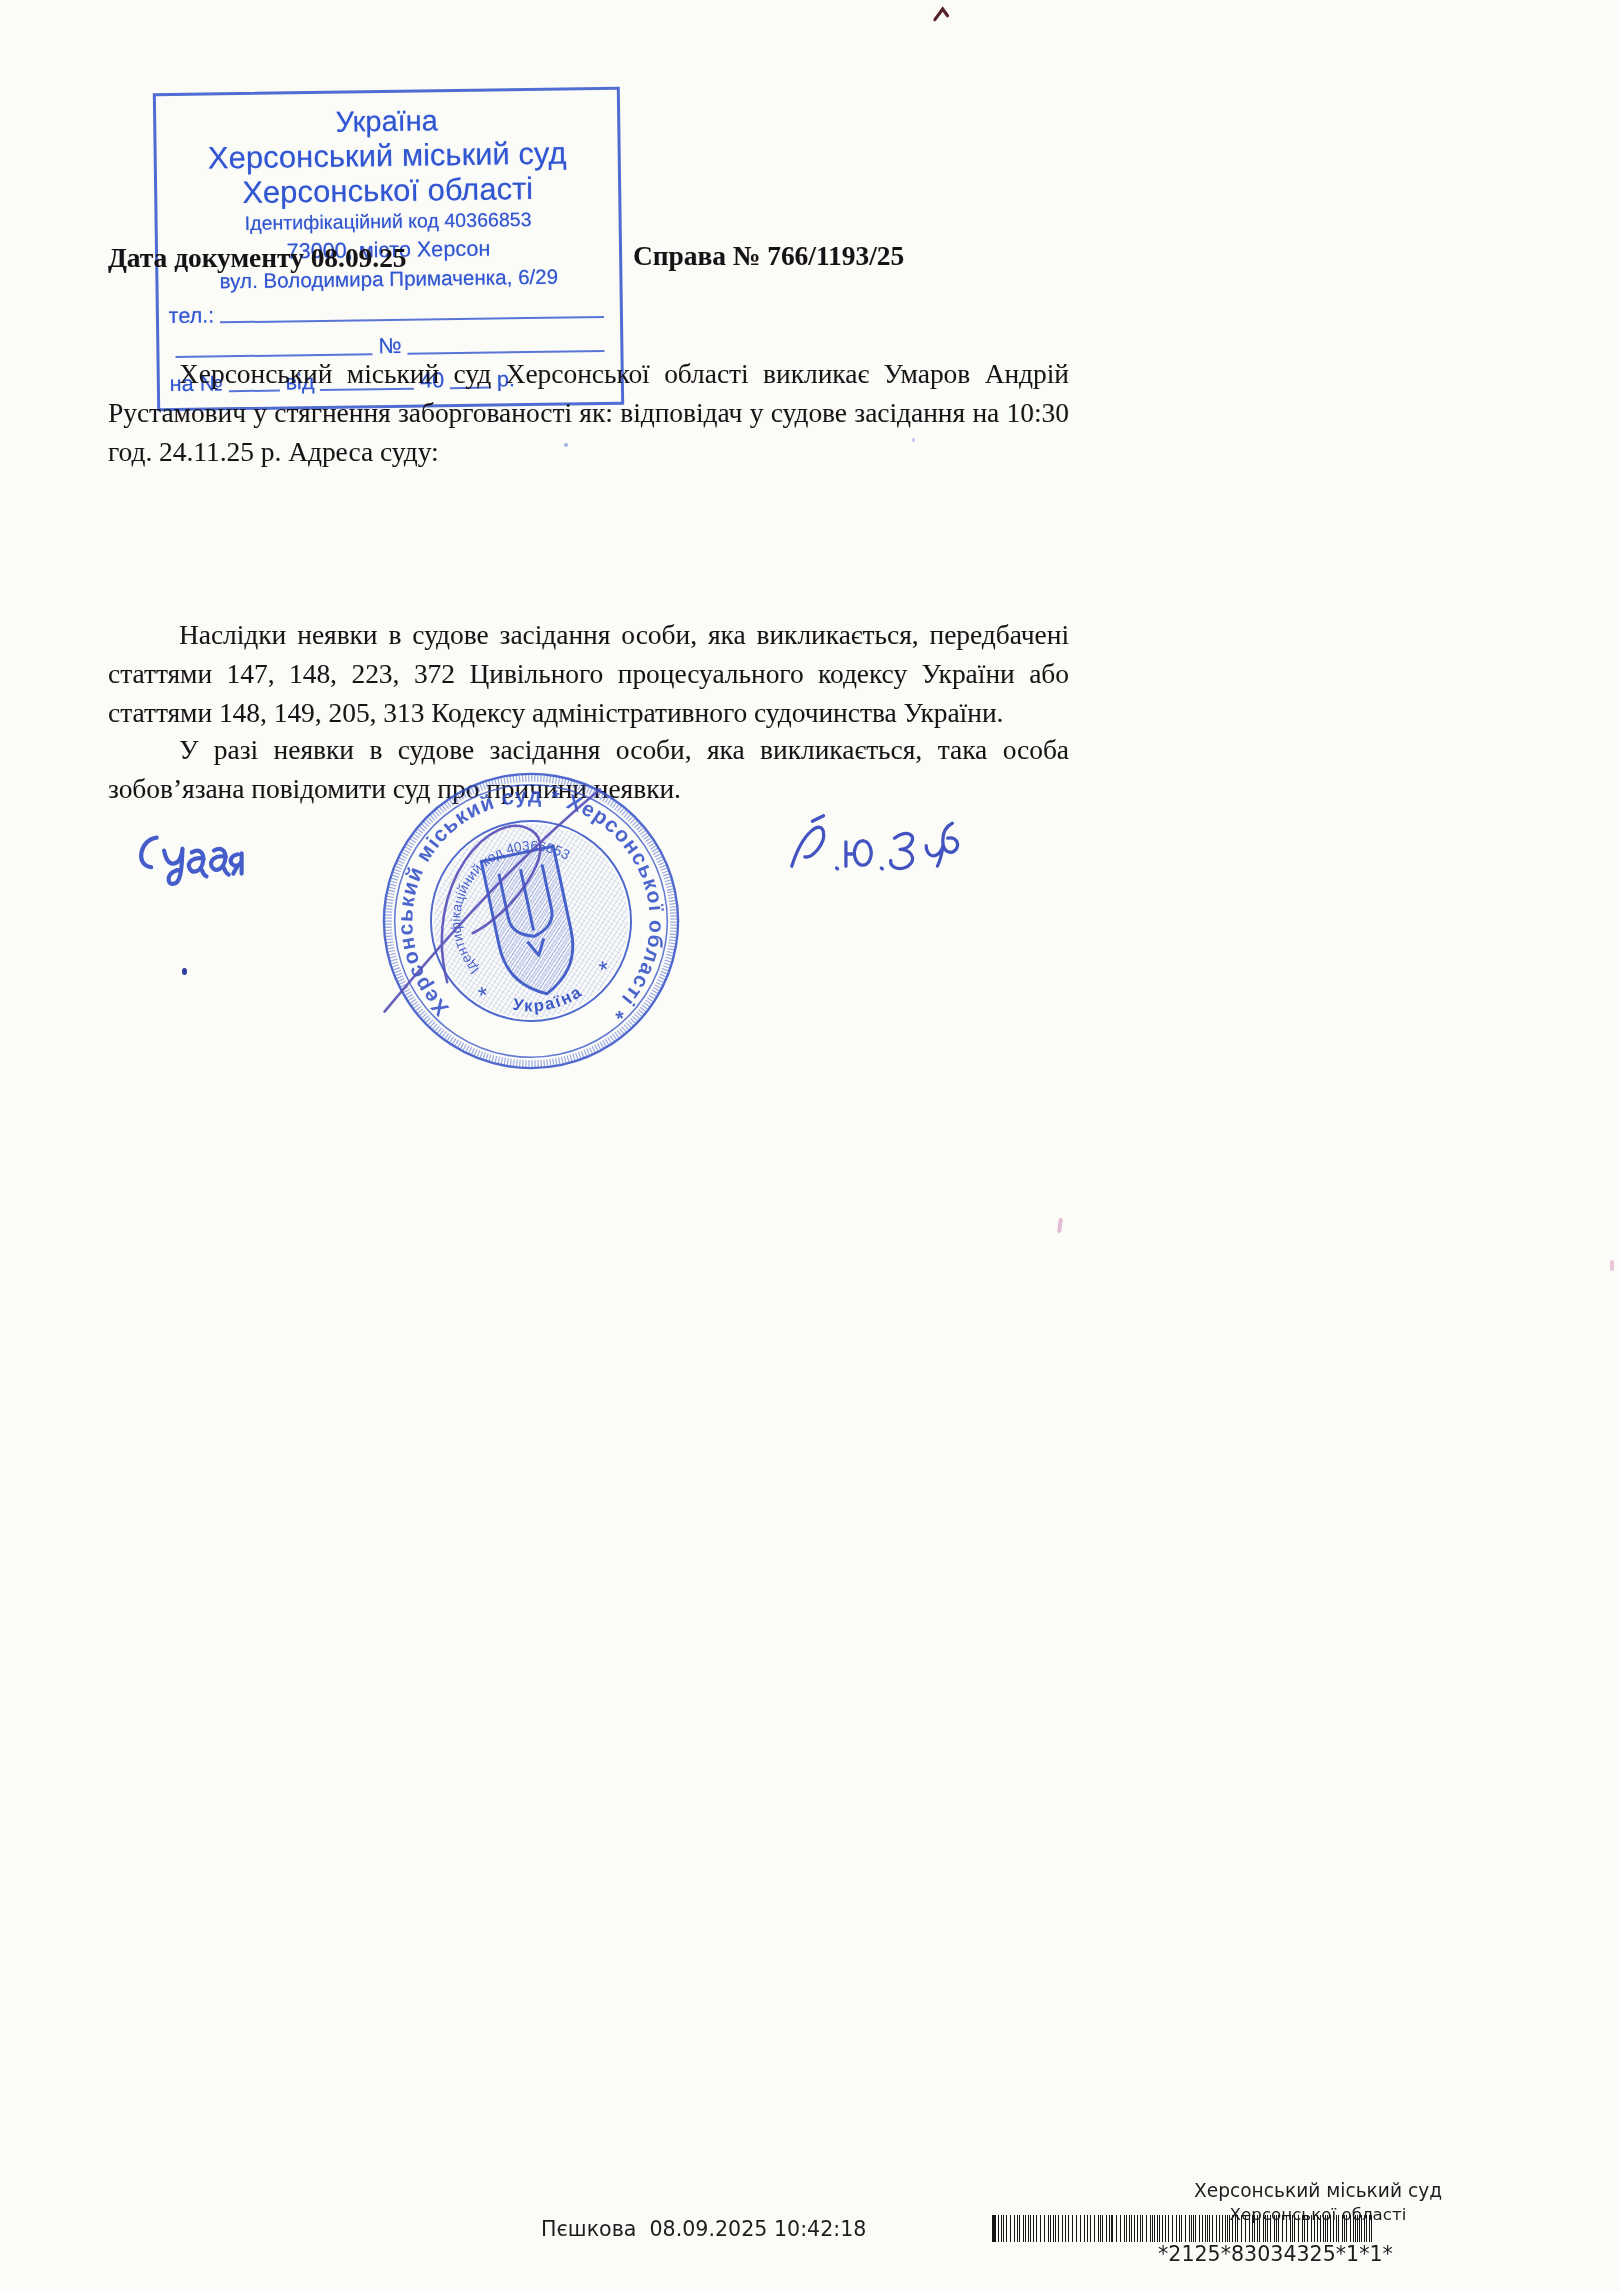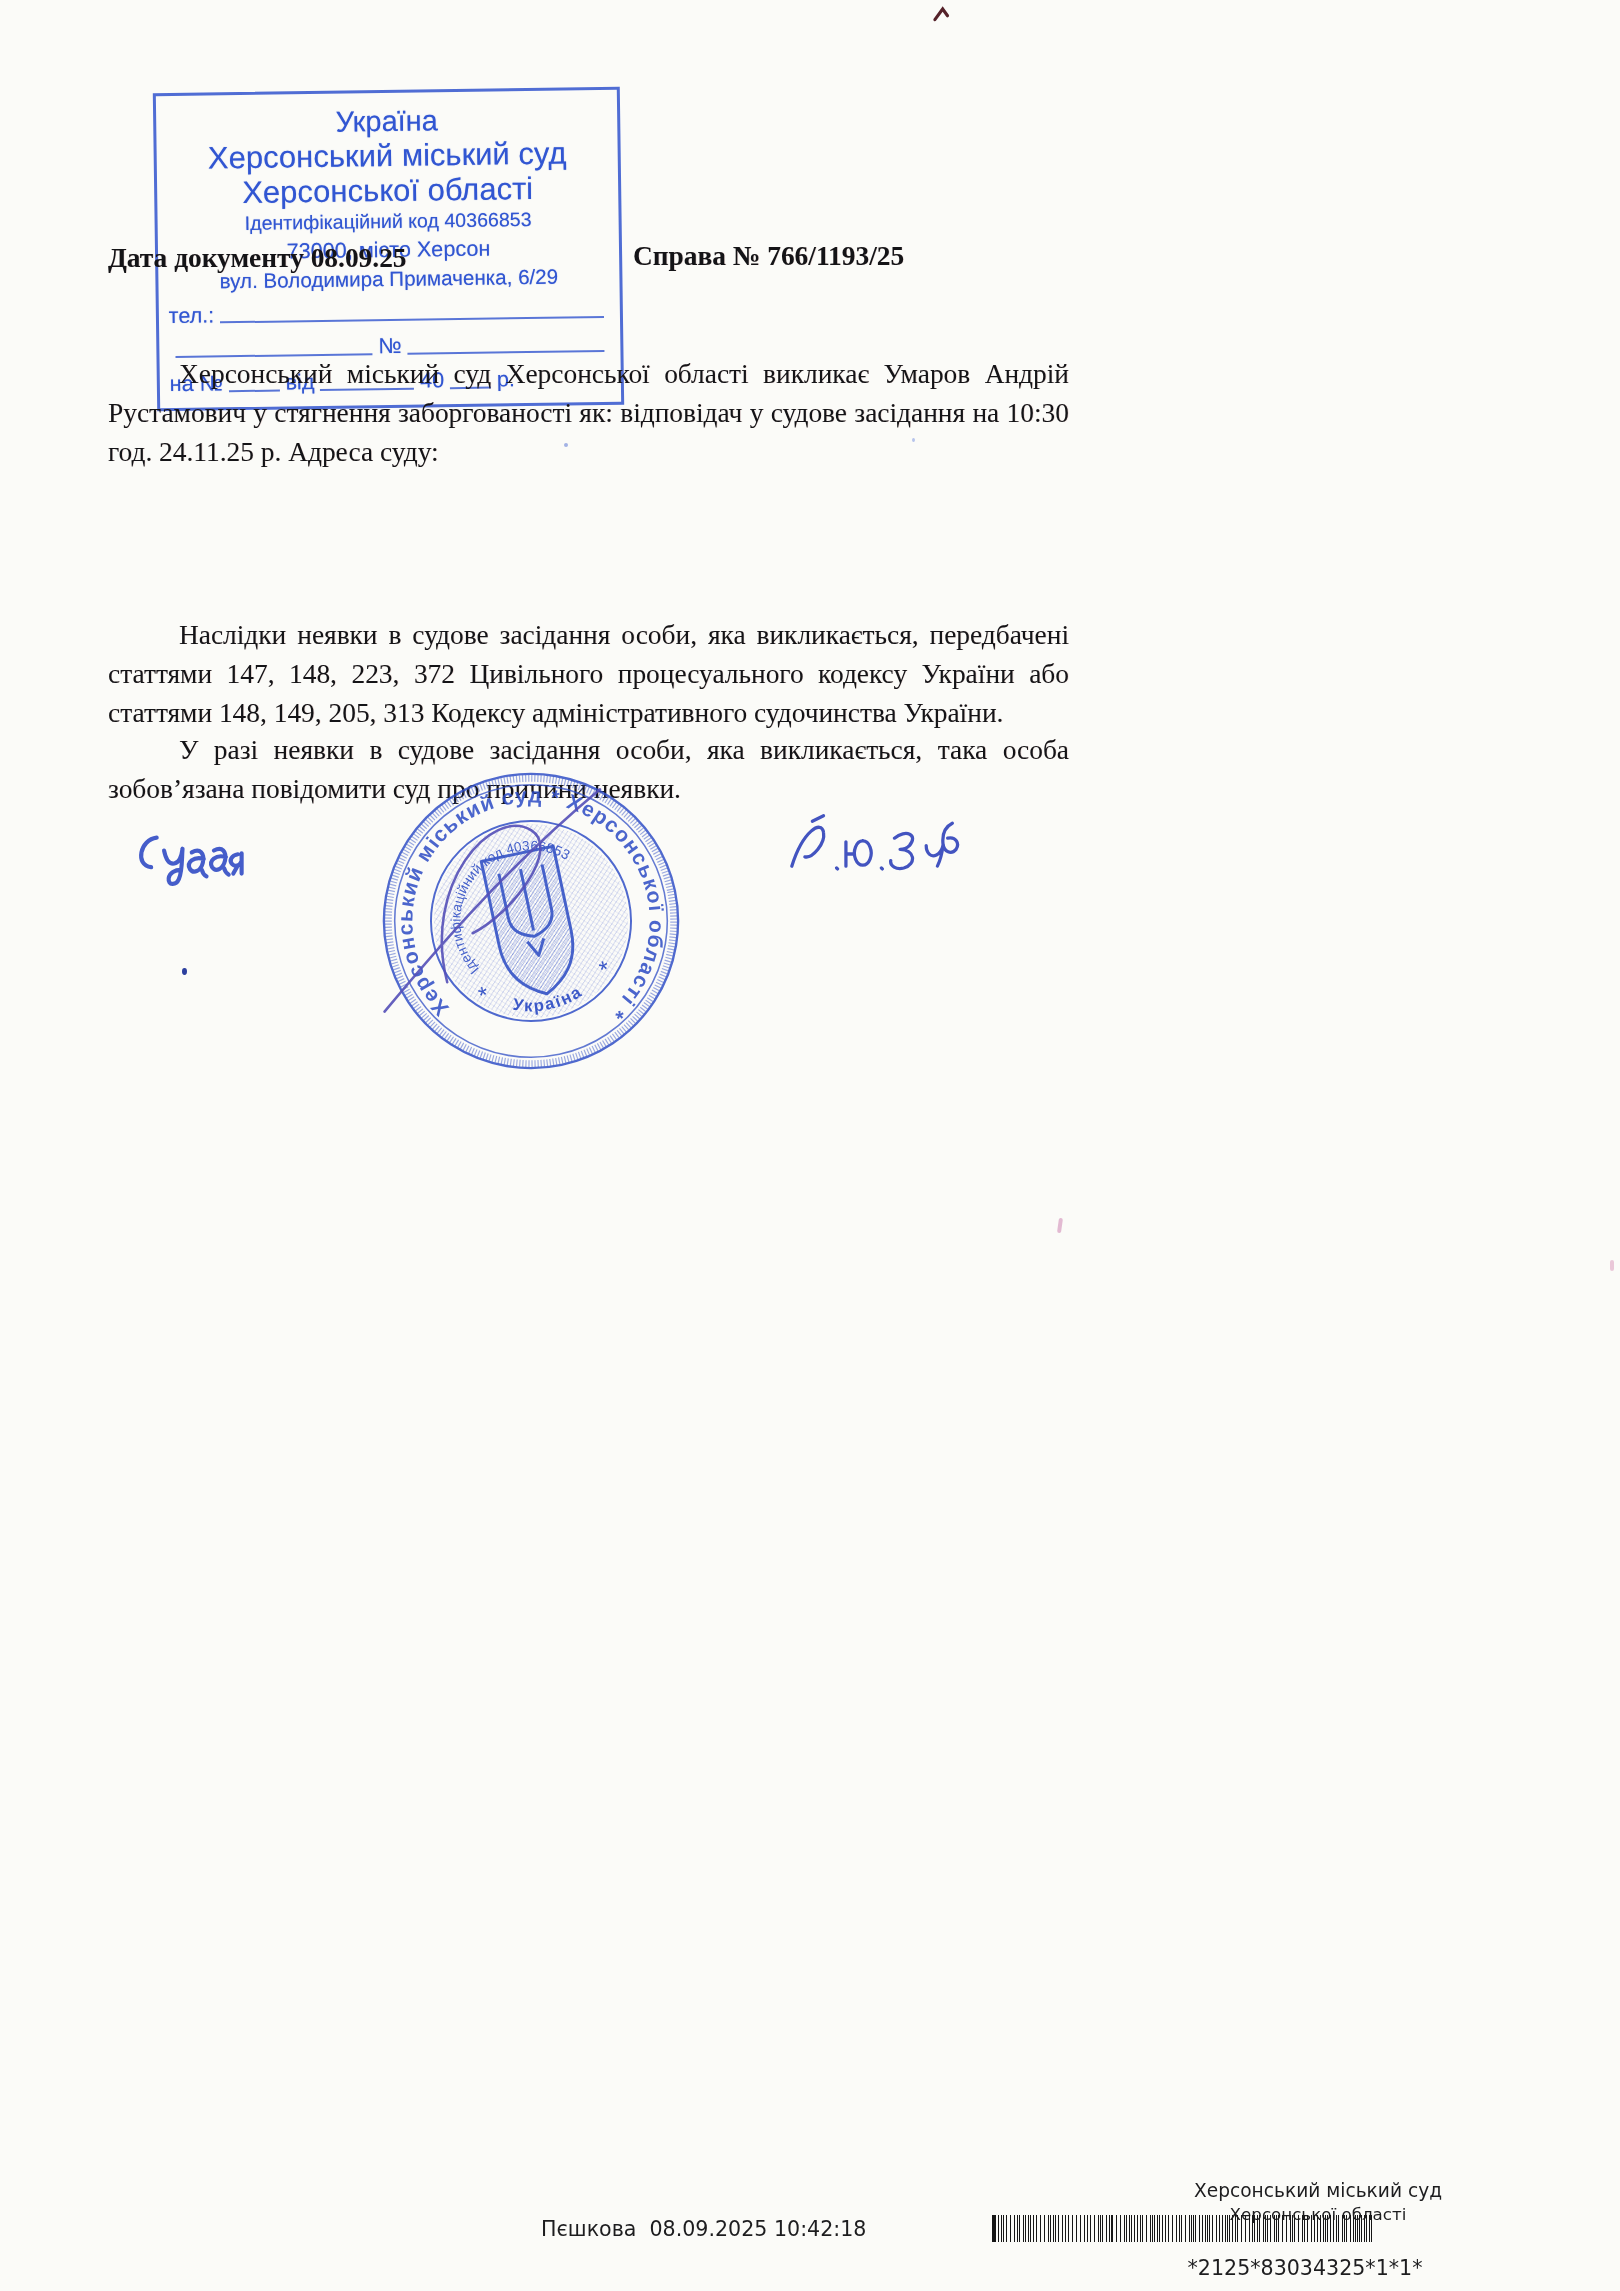--- a/index.html
+++ b/index.html
@@ -45,21 +45,21 @@
                transform:rotate(-12deg);opacity:.93;}
   .pen-strokes{position:absolute;left:363px;top:755px;width:333px;height:333px;z-index:6;}
   
   .f-sans{position:absolute;font-family:"DejaVu Sans",sans-serif;color:#1d1d1f;}
   .f-court1{left:1171px;top:2180px;width:294px;text-align:center;font-size:18.6px;}
   .f-court2{left:1171px;top:2204px;width:294px;text-align:center;font-size:16.7px;}
   .f-operator{left:541px;top:2217px;font-size:20.6px;white-space:pre;}
   .barcode{position:absolute;left:992px;top:2215px;width:576px;height:26.5px;overflow:hidden;
            white-space:nowrap;}
   .barcode b{display:inline-block;height:100%;background:#161616;}
-  .f-value{left:1158px;top:2242px;width:294px;text-align:center;font-size:20.6px;margin-top:14px;}
+  .f-value{left:1158px;top:2242px;width:294px;text-align:left;font-size:20.6px;}
   
   .artifact{position:absolute;z-index:7;pointer-events:none;}
   .spec-pink1{left:1058px;top:1218px;width:3.9px;height:14.7px;background:#dcaac8;opacity:.8;
               transform:rotate(8deg);border-radius:2px;}
   .spec-pink2{left:1610px;top:1260px;width:3.9px;height:10.8px;background:#e4b5cd;opacity:.75;border-radius:2px;}
   .spec-blue1{left:564px;top:443px;width:3.9px;height:3.9px;background:#7d93dd;opacity:.7;border-radius:50%;}
   .spec-blue2{left:912px;top:438px;width:2.9px;height:3.9px;background:#8aa0e2;opacity:.6;border-radius:50%;}
 </style>
 </head>
 <body>

